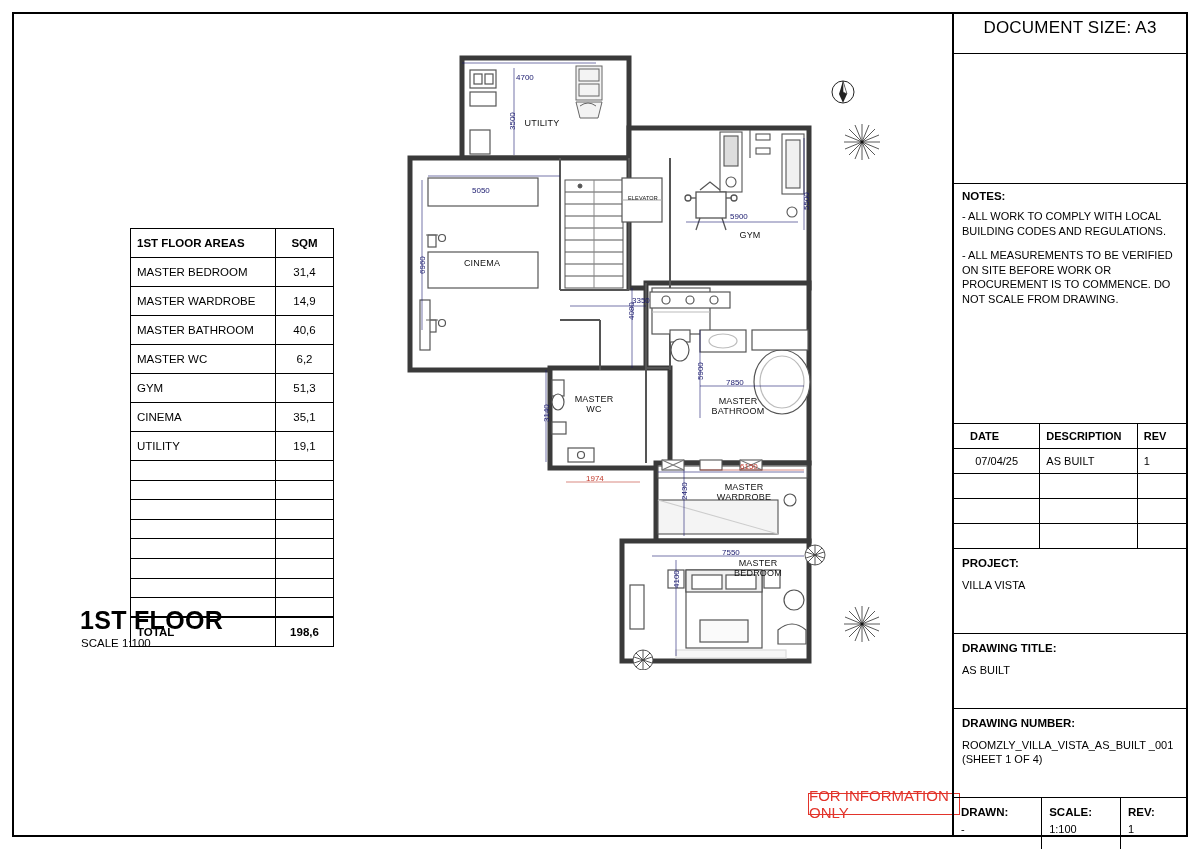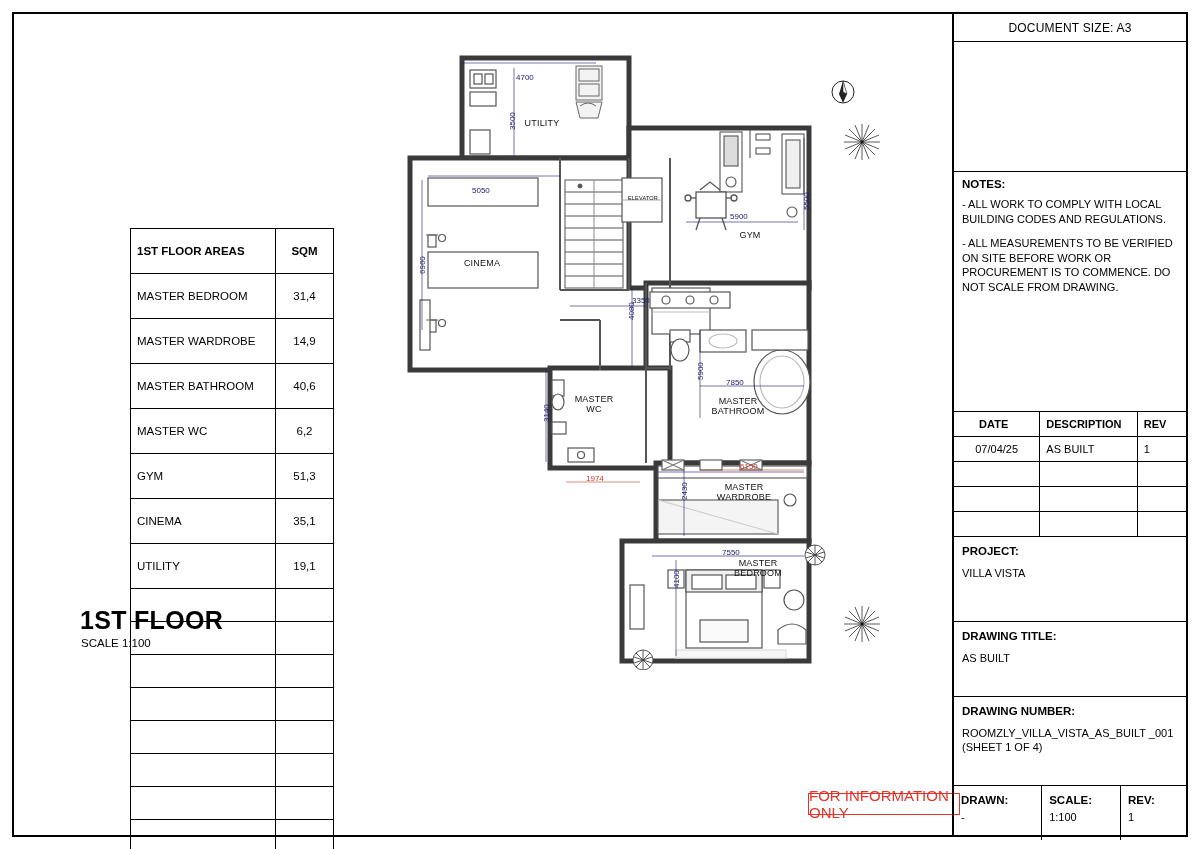--- a/index.html
+++ b/index.html
@@ -37,23 +37,23 @@
     border-left: 2px solid #000;
     box-sizing: border-box;
   }
   .tb-row {
     border-bottom: 1px solid #000;
     box-sizing: border-box;
     padding: 5px 8px;
     font-size: 11px;
   }
   .tb-docsize {
-    height: 28px;
+    height: 40px;
     text-align: center;
-    font-size: 12px;
+    font-size: 17px;
     line-height: 18px;
     letter-spacing: .2px;
   }
   .tb-blank {
     height: 130px;
   }
   .tb-notes {
     height: 240px;
     line-height: 1.32;
     font-size: 11px;
@@ -78,21 +78,21 @@
     padding: 0 6px;
     text-align: center;
     font-weight: normal;
   }
   .rev-table th {
     font-weight: bold;
     text-align: left;
   }
   .rev-table th.c, .rev-table td.c { text-align: left; }
   .rev-table tr th:last-child, .rev-table tr td:last-child { border-right: none; }
-  .rev-table th:first-child { text-align: center; padding-left: 0; }
+  .rev-table th:first-child { text-align: left; padding-left: 16px; }
   .tb-sec {
     padding: 7px 12px 9px 8px;
     border-bottom: 1px solid #000;
     font-size: 11px;
     line-height: 1.35;
   }
   .tb-sec .hd {
     font-weight: bold;
     margin-bottom: 6px;
     font-size: 11.5px;
@@ -123,21 +123,21 @@
     left: 130px;
     top: 228px;
     width: 204px;
     border: 1px solid #000;
     border-collapse: collapse;
     font-size: 11.5px;
   }
   .areas td, .areas th {
     border: 1px solid #000;
     height: 19.6px;
-    padding: 16px 6px;
+    padding: 8px 6px;
     font-weight: normal;
     text-align: left;
     box-sizing: border-box;
   }
   .areas th {
     font-weight: bold;
     font-size: 11.5px;
   }
   .areas .num {
     width: 58px;

